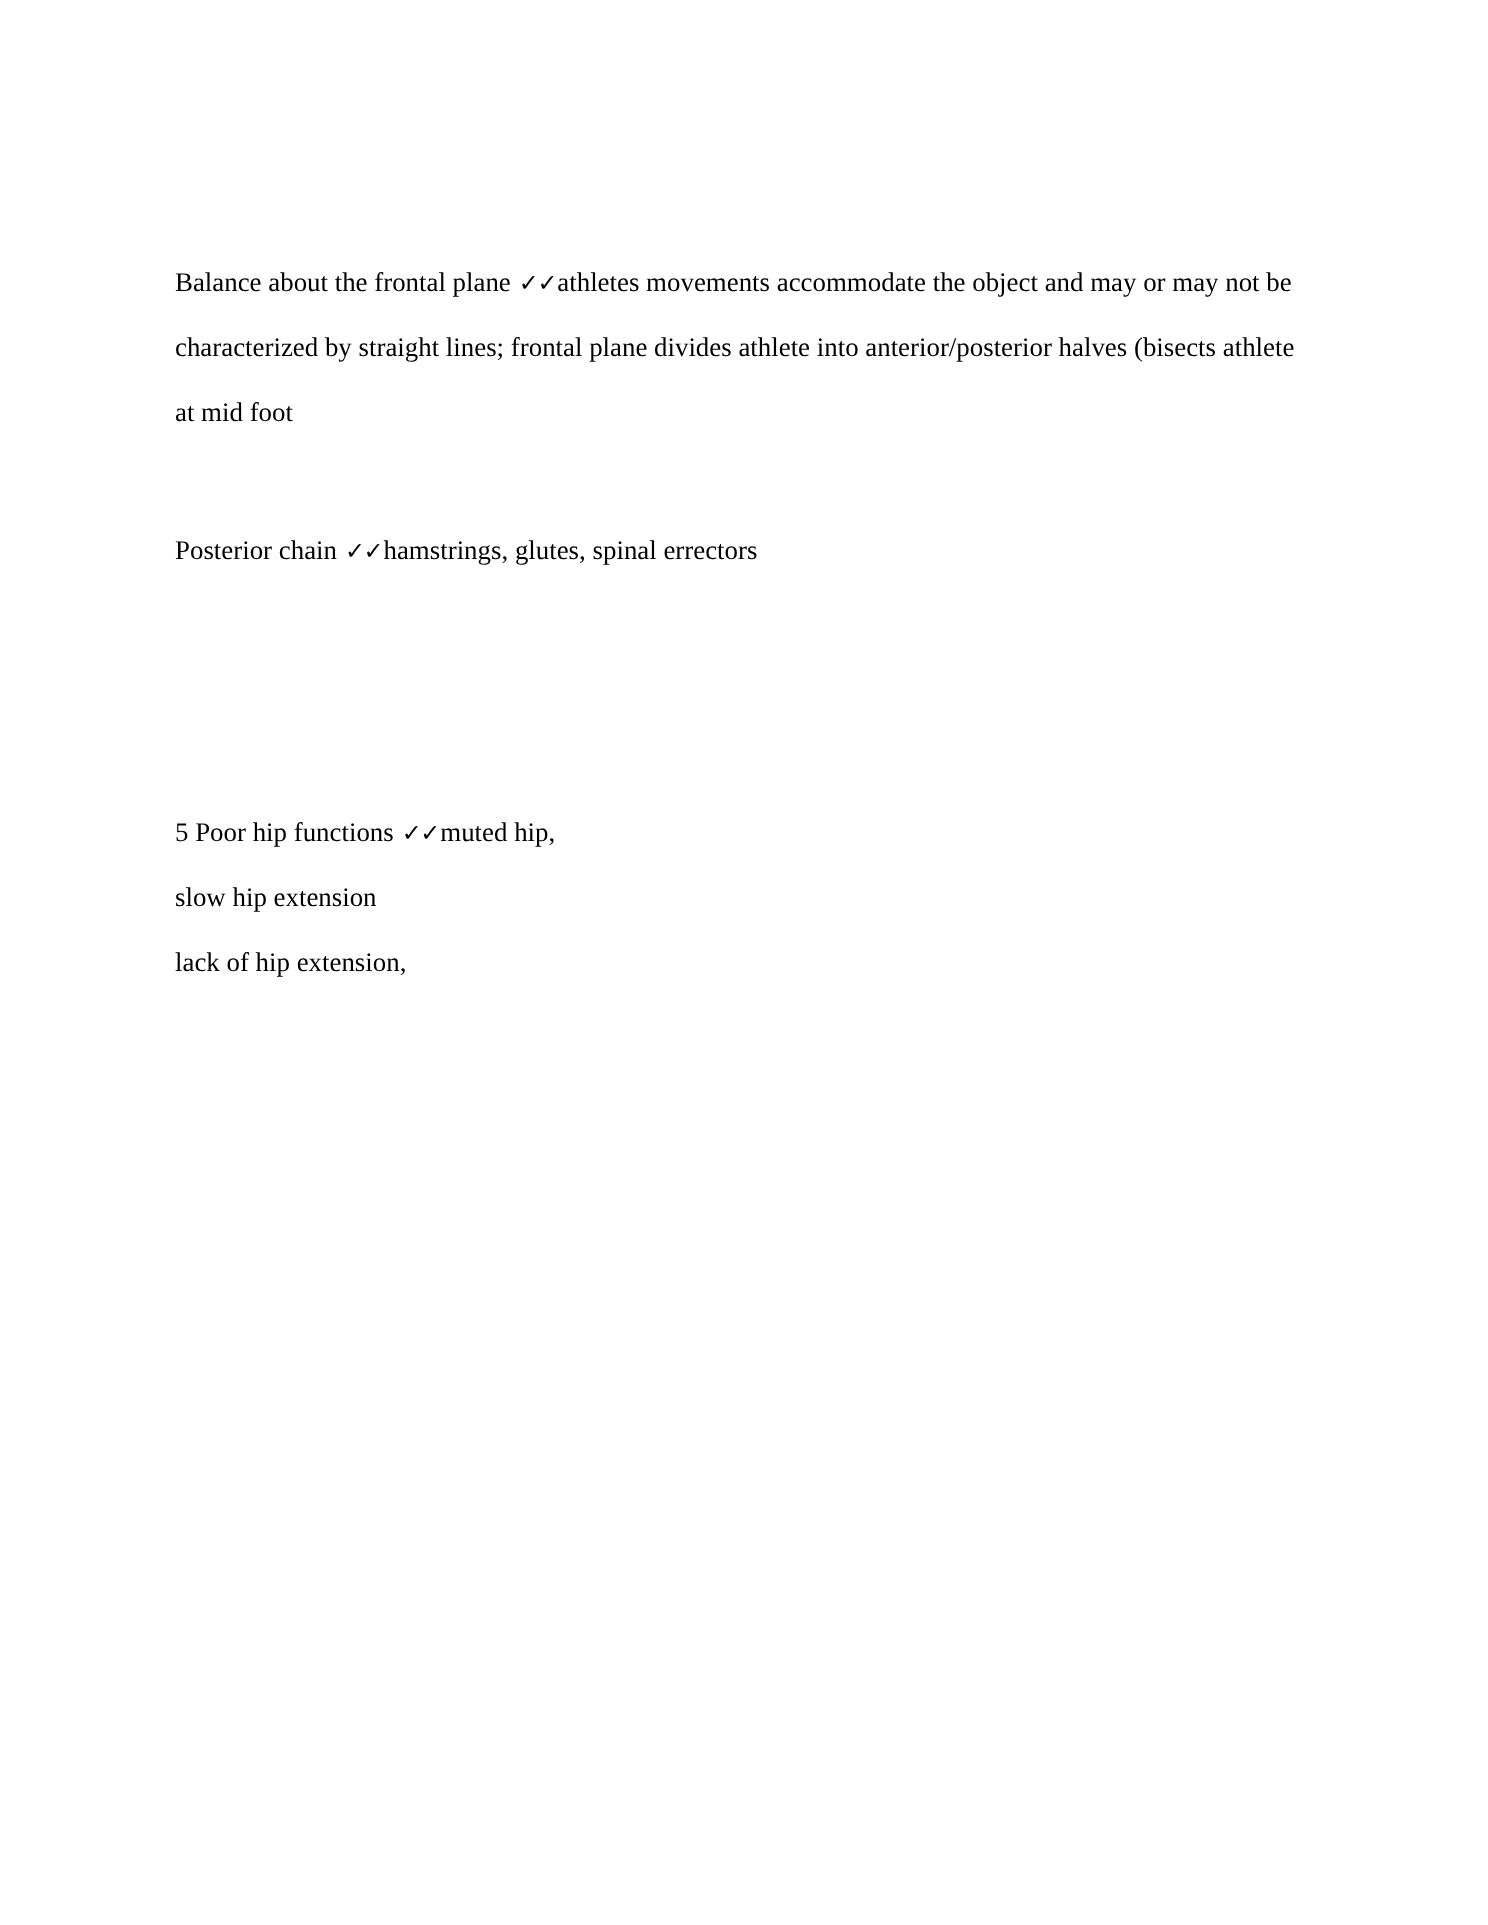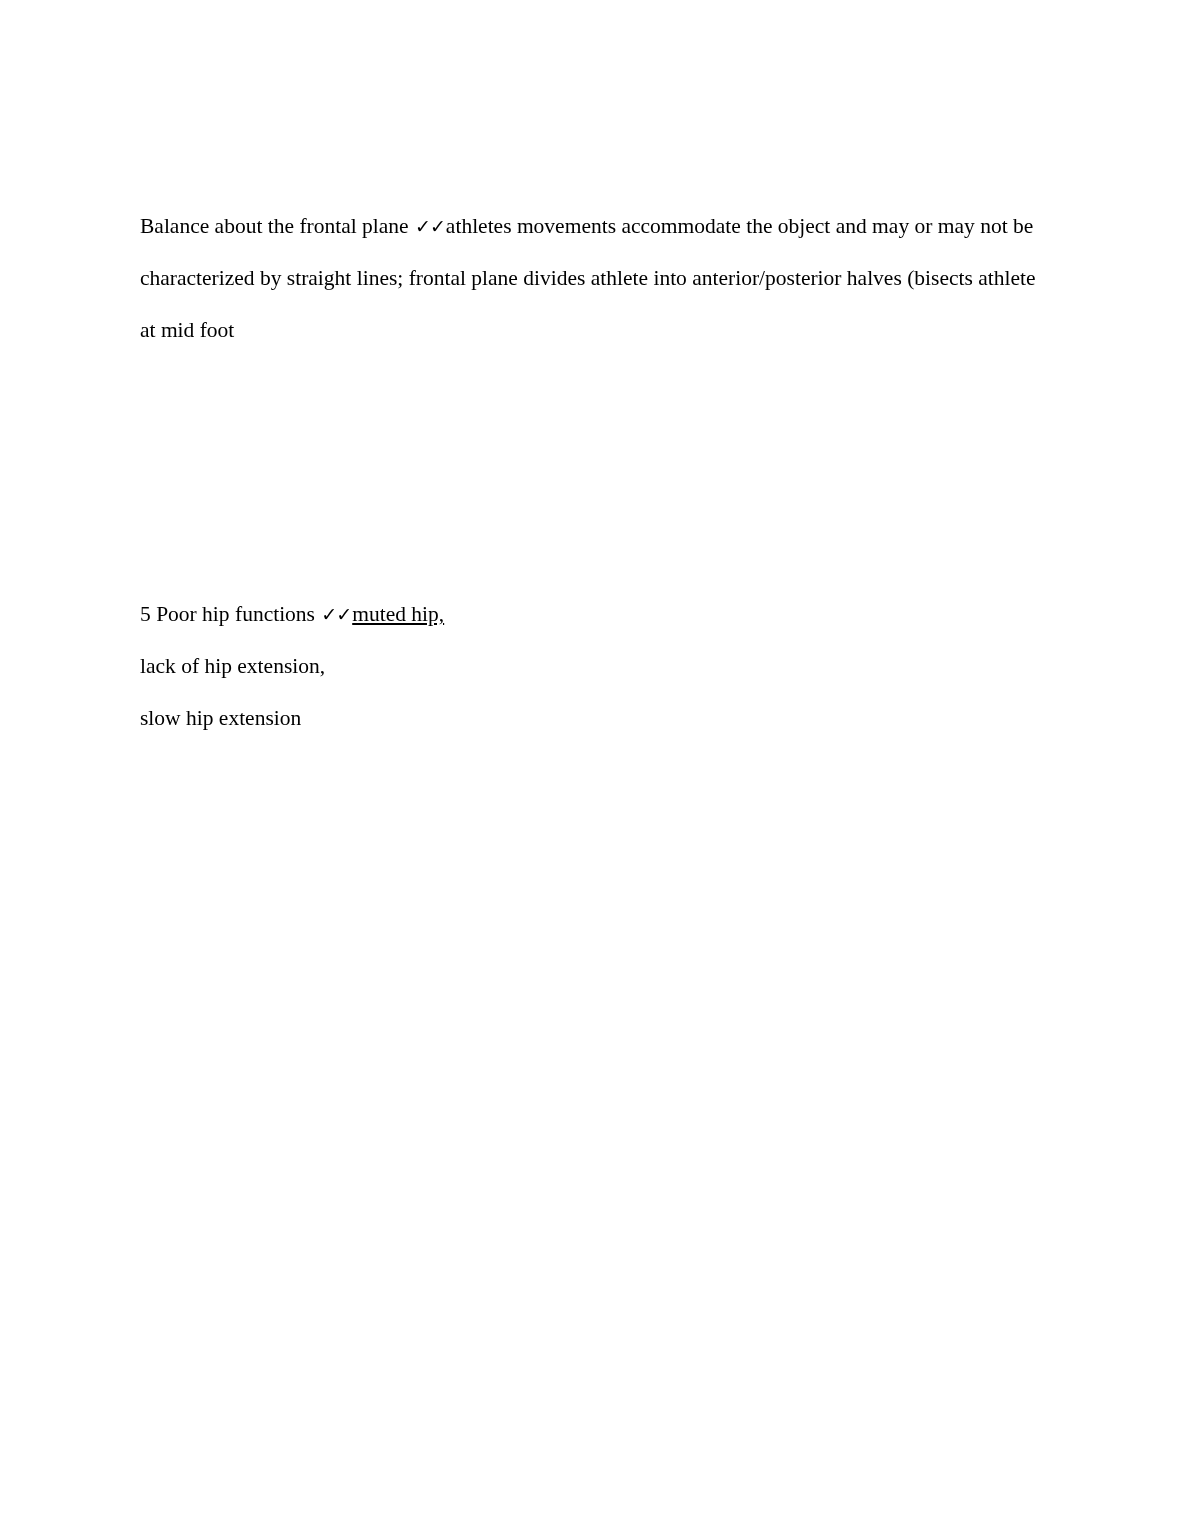--- a/index.html
+++ b/index.html
@@ -32,43 +32,43 @@
     height: 58px;
   }
   .check {
     font-family: "DejaVu Sans", sans-serif;
     font-size: 19px;
     letter-spacing: -1px;
     padding: 0 1px;
   }
   .line {
     display: block;
-    text-decoration: underline;
   }
 </style>
 </head>
 <body>
 
 <div class="page">
   <div class="doc-body">
 
     <p class="para"><span>Balance about the frontal plane </span><span class="check">✓✓</span><span>athletes movements accommodate the object and may or may not be characterized by straight lines; frontal plane divides athlete into anterior/posterior halves (bisects athlete at mid foot</span></p>
 
     <div class="spacer"></div>
 
+    <p class="para"><span>Posterior chain </span><span class="check">✓✓</span><span>hamstrings, glutes, spinal errectors</span></p>
 
     <div class="spacer"></div>
 
 
     <div class="spacer"></div>
 
 
     <div class="spacer"></div>
 
     <p class="para"><span>5 Poor hip functions </span><span class="check">✓✓</span><span class="line" style="display:inline">muted hip,</span></p>
+    <p class="para"><span>slow hip extension</span></p>
     <p class="para"><span>lack of hip extension,</span></p>
-    <p class="para"><span>slow hip extension</span></p>
 
     <div class="spacer"></div>
 
 
   </div>
 </div>
 
 </body></html>

